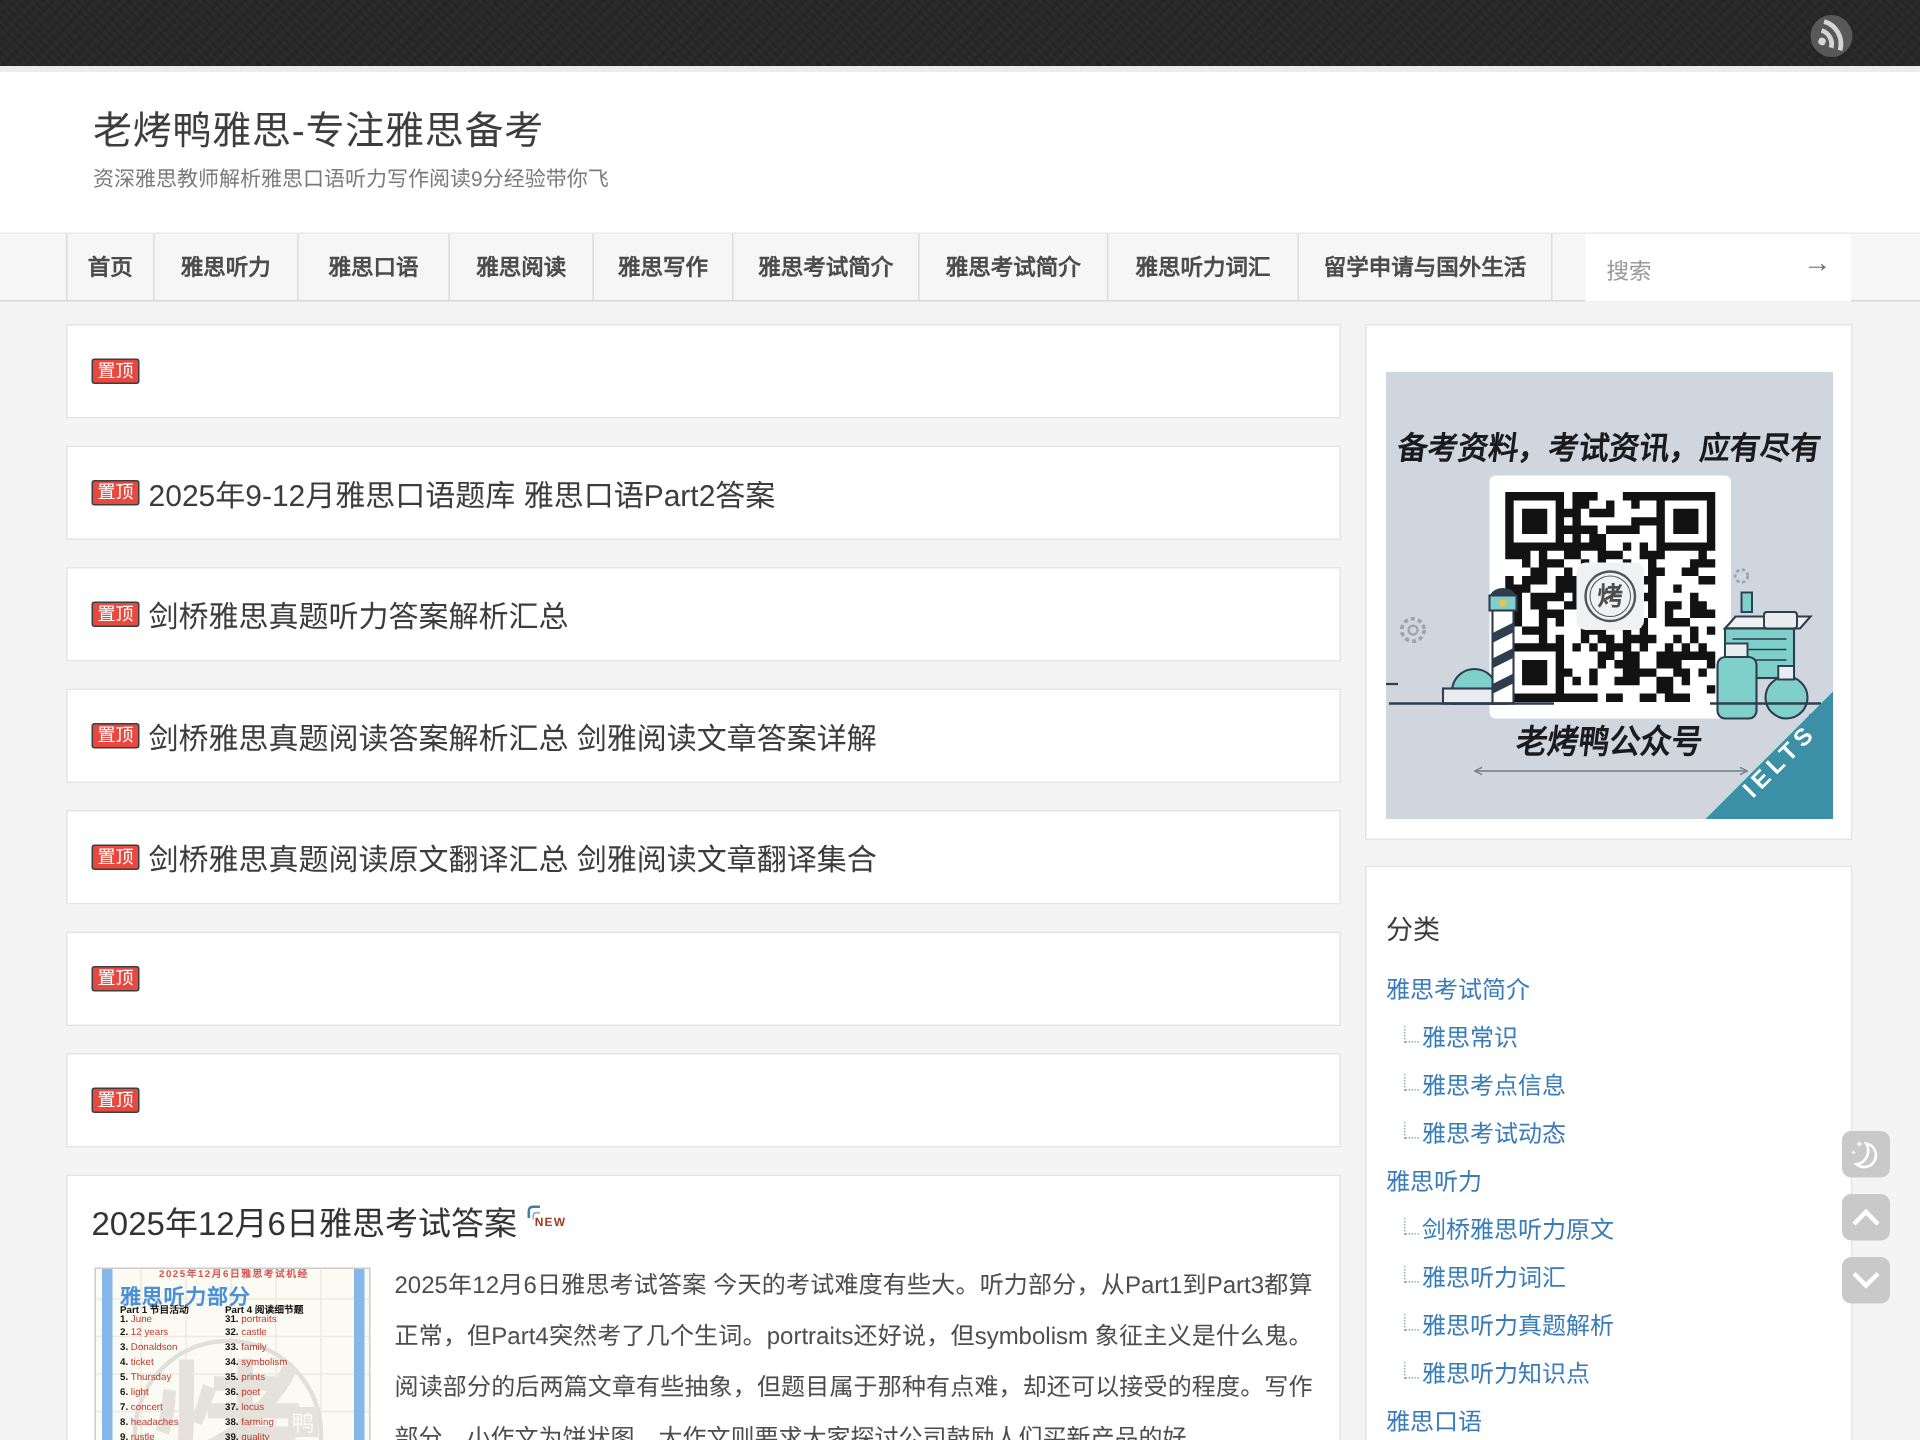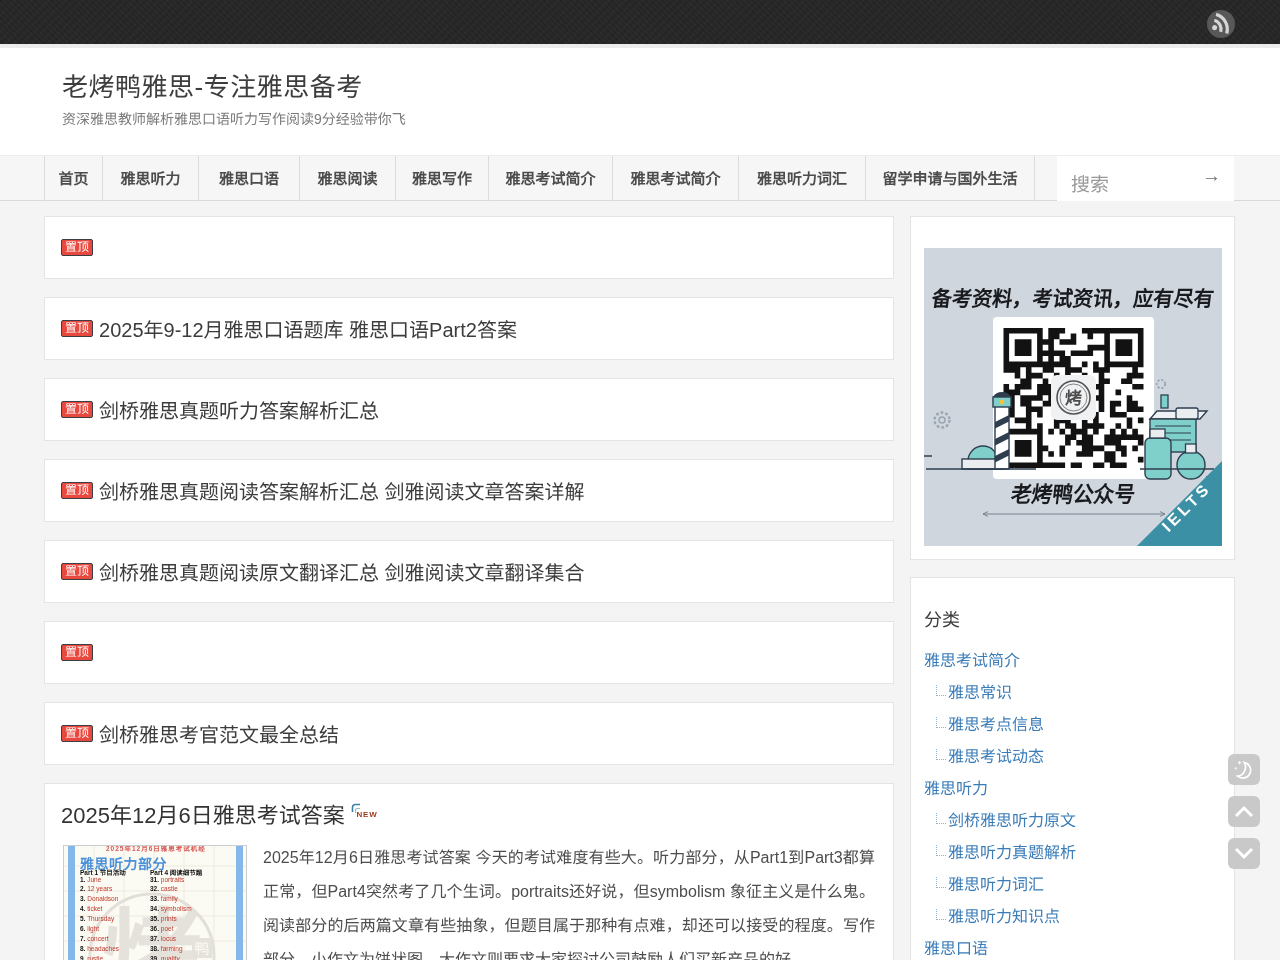--- a/index.html
+++ b/index.html
@@ -16,21 +16,21 @@
 .header { position:absolute; left:0; top:48px; width:1280px; height:107px; background:#fff; }
 .header h1 { position:absolute; left:62px; top:18px; font-size:26px; font-weight:400; color:#3d3d3d; letter-spacing:0.5px;}
 .header .desc { position:absolute; left:62px; top:60px; font-size:14px; color:#7b7b7b; }
 .nav { position:absolute; left:0; top:155px; width:1280px; height:46px; background:#f6f6f6;
   border-top:1px solid #ececec; border-bottom:1px solid #d8d8d8; }
 .nav ul { position:absolute; left:44px; top:0; display:flex; list-style:none; height:45px; }
 .nav li { border-right:1px solid #dcdcdc; height:45px; line-height:45px; text-align:center;
   font-size:15px; color:#4c4c4c; font-weight:700; }
 .nav li:first-child { border-left:1px solid #dcdcdc; }
 .search { position:absolute; left:1057px; top:0; width:177px; height:45px; background:#fff; }
-.search .ph { position:absolute; left:14px; top:13px; font-size:19px; color:#999; }
+.search .ph { position:absolute; left:14px; top:13px; font-size:15px; color:#999; }
 .search .arr { position:absolute; right:13px; top:9px; font-size:19px; color:#6a6a6a; }
 .main { position:absolute; left:44px; top:216px; width:850px; }
 .card { width:850px; height:63px; background:#fff; border:1px solid #e4e4e4; margin-bottom:18px;
   display:flex; align-items:center; padding-left:16px; }
 .badge { background:#e8483e; border:1px solid #3a3f44; color:#fff; font-size:12px; line-height:13px; padding:1px 3px;
   border-radius:2px; margin-right:6px; flex:0 0 auto; }
 .card .t { font-size:20px; color:#3c3c3c; white-space:nowrap; }
 .article { position:relative; width:850px; height:260px; background:#fff; border:1px solid #e4e4e4; }
 .article h2 { position:absolute; left:16px; top:13px; font-size:22px; font-weight:400; color:#333; }
 .thumb { position:absolute; left:18px; top:61px; width:184px; height:196px; background:#fbfaf3;
@@ -102,21 +102,20 @@
     </div>
   <div class="card">
       <span class="badge">置顶</span>
       <span class="t">剑桥雅思真题阅读原文翻译汇总 剑雅阅读文章翻译集合</span>
     </div>
   <div class="card">
       <span class="badge">置顶</span>
     </div>
   <div class="card">
       <span class="badge">置顶</span>
-      <span class="t">剑桥雅思考官范文最全总结</span>
     </div>
   <div class="article">
     <h2>2025年12月6日雅思考试答案 <svg width="26" height="18" viewBox="0 0 26 18" style="vertical-align:4px">
           <path d="M1.5 11 L1.5 6.5 Q1.5 3.5 4.5 3.5 L9 3.5" fill="none" stroke="#3d7fa6" stroke-width="1.6"></path>
           <path d="M4.5 12 L4.5 9.5 Q4.5 7.5 6.5 7.5 L9 7.5" fill="none" stroke="#9fb6c4" stroke-width="1.2"></path>
           <text x="5.5" y="16" font-size="8" font-weight="700" fill="#a03c22" letter-spacing="0.8" font-family="'Liberation Sans',sans-serif">NEW</text>
         </svg></h2>
     <div class="thumb" id="thumb">
 <svg width="182" height="194" viewBox="0 0 182 194" style="position:absolute;left:0;top:0">
 <rect width="182" height="194" fill="#fbfaf3"></rect>
@@ -216,22 +215,22 @@
 </div>
   <div class="widget w2">
     <h3>分类</h3>
     <ul class="cats">
       <li>雅思考试简介</li>
       <li class="sub"><span class="elb"></span>雅思常识</li>
       <li class="sub"><span class="elb"></span>雅思考点信息</li>
       <li class="sub"><span class="elb"></span>雅思考试动态</li>
       <li>雅思听力</li>
       <li class="sub"><span class="elb"></span>剑桥雅思听力原文</li>
+      <li class="sub"><span class="elb"></span>雅思听力词汇</li>
       <li class="sub"><span class="elb"></span>雅思听力真题解析</li>
-      <li class="sub"><span class="elb"></span>雅思听力词汇</li>
       <li class="sub"><span class="elb"></span>雅思听力知识点</li>
       <li>雅思口语</li>
       <li class="sub">雅思口语范文</li>
     </ul>
   </div>
 </div>
 <div class="fbtn" style="top:754px">
 <svg width="32" height="31" viewBox="0 0 32 31">
   <path d="M16.2 8.4 a7.9 7.9 0 1 1 -6.6 13.8 a9.2 9.2 0 0 0 6.6 -13.8 z" fill="none" stroke="#fff" stroke-width="1.7"></path>
   <path d="M11.6 6.4 l0.62 1.68 1.68 0.62 -1.68 0.62 -0.62 1.68 -0.62 -1.68 -1.68 -0.62 1.68 -0.62z" fill="#fff"></path>

